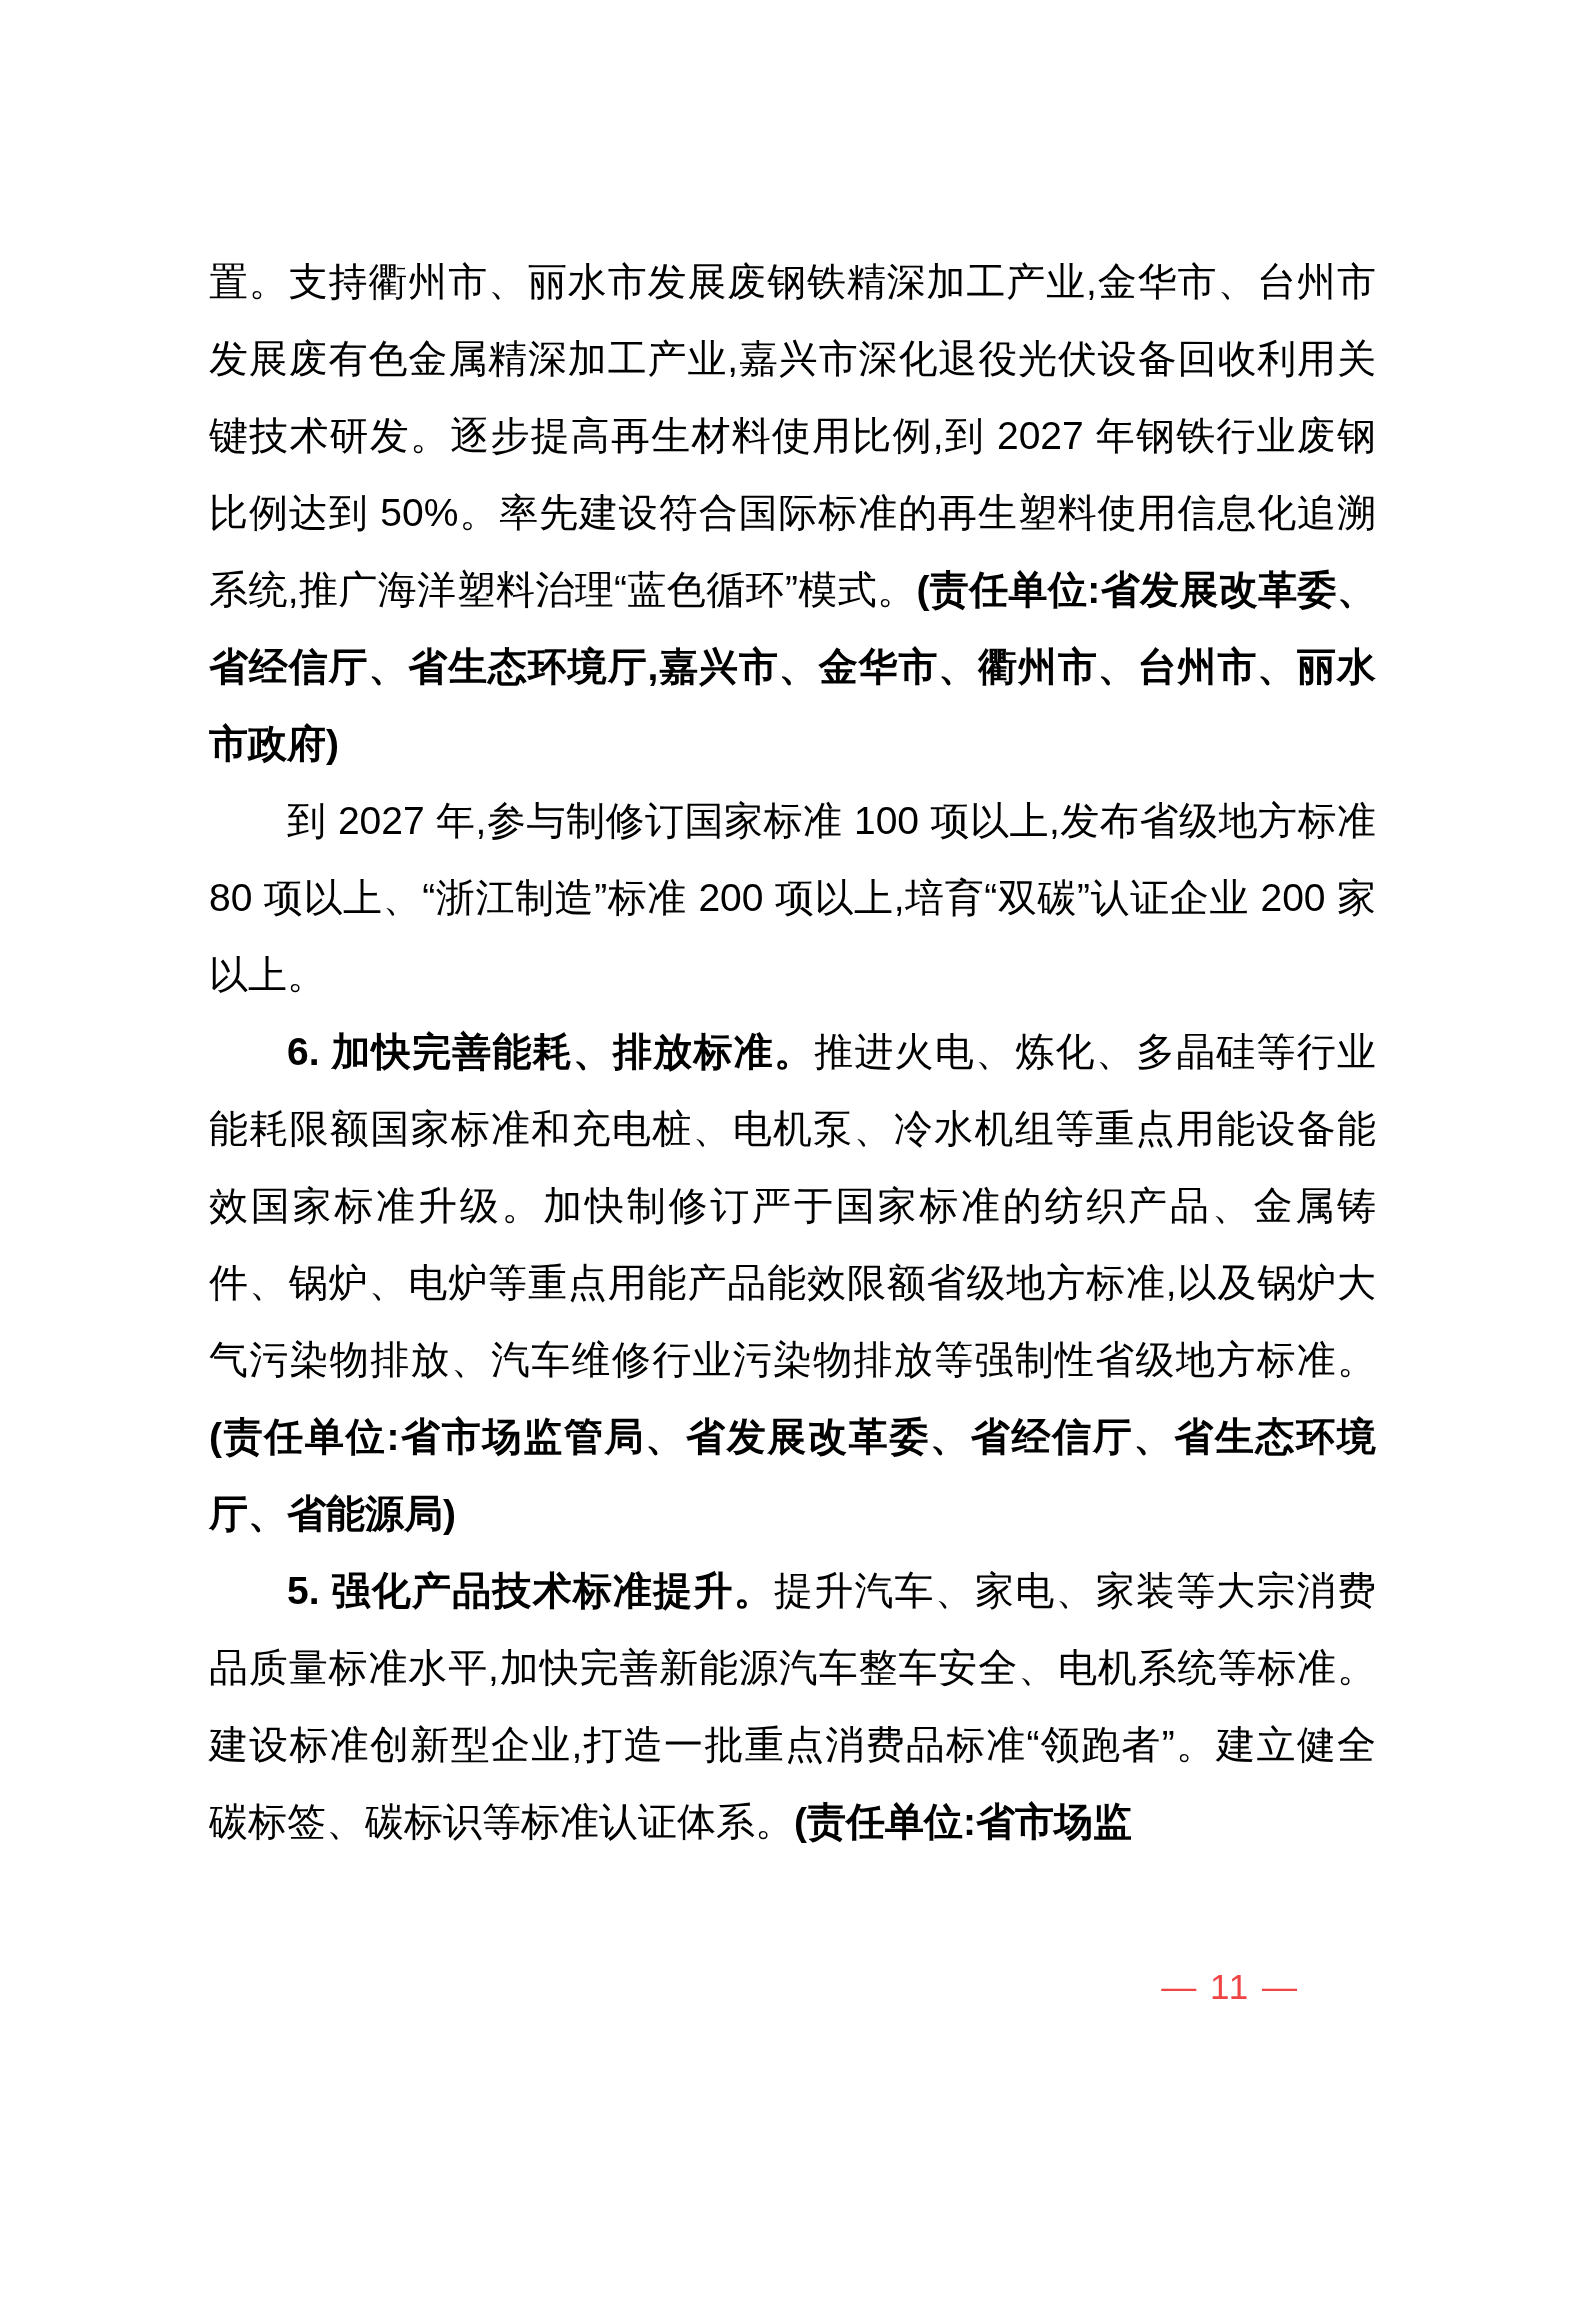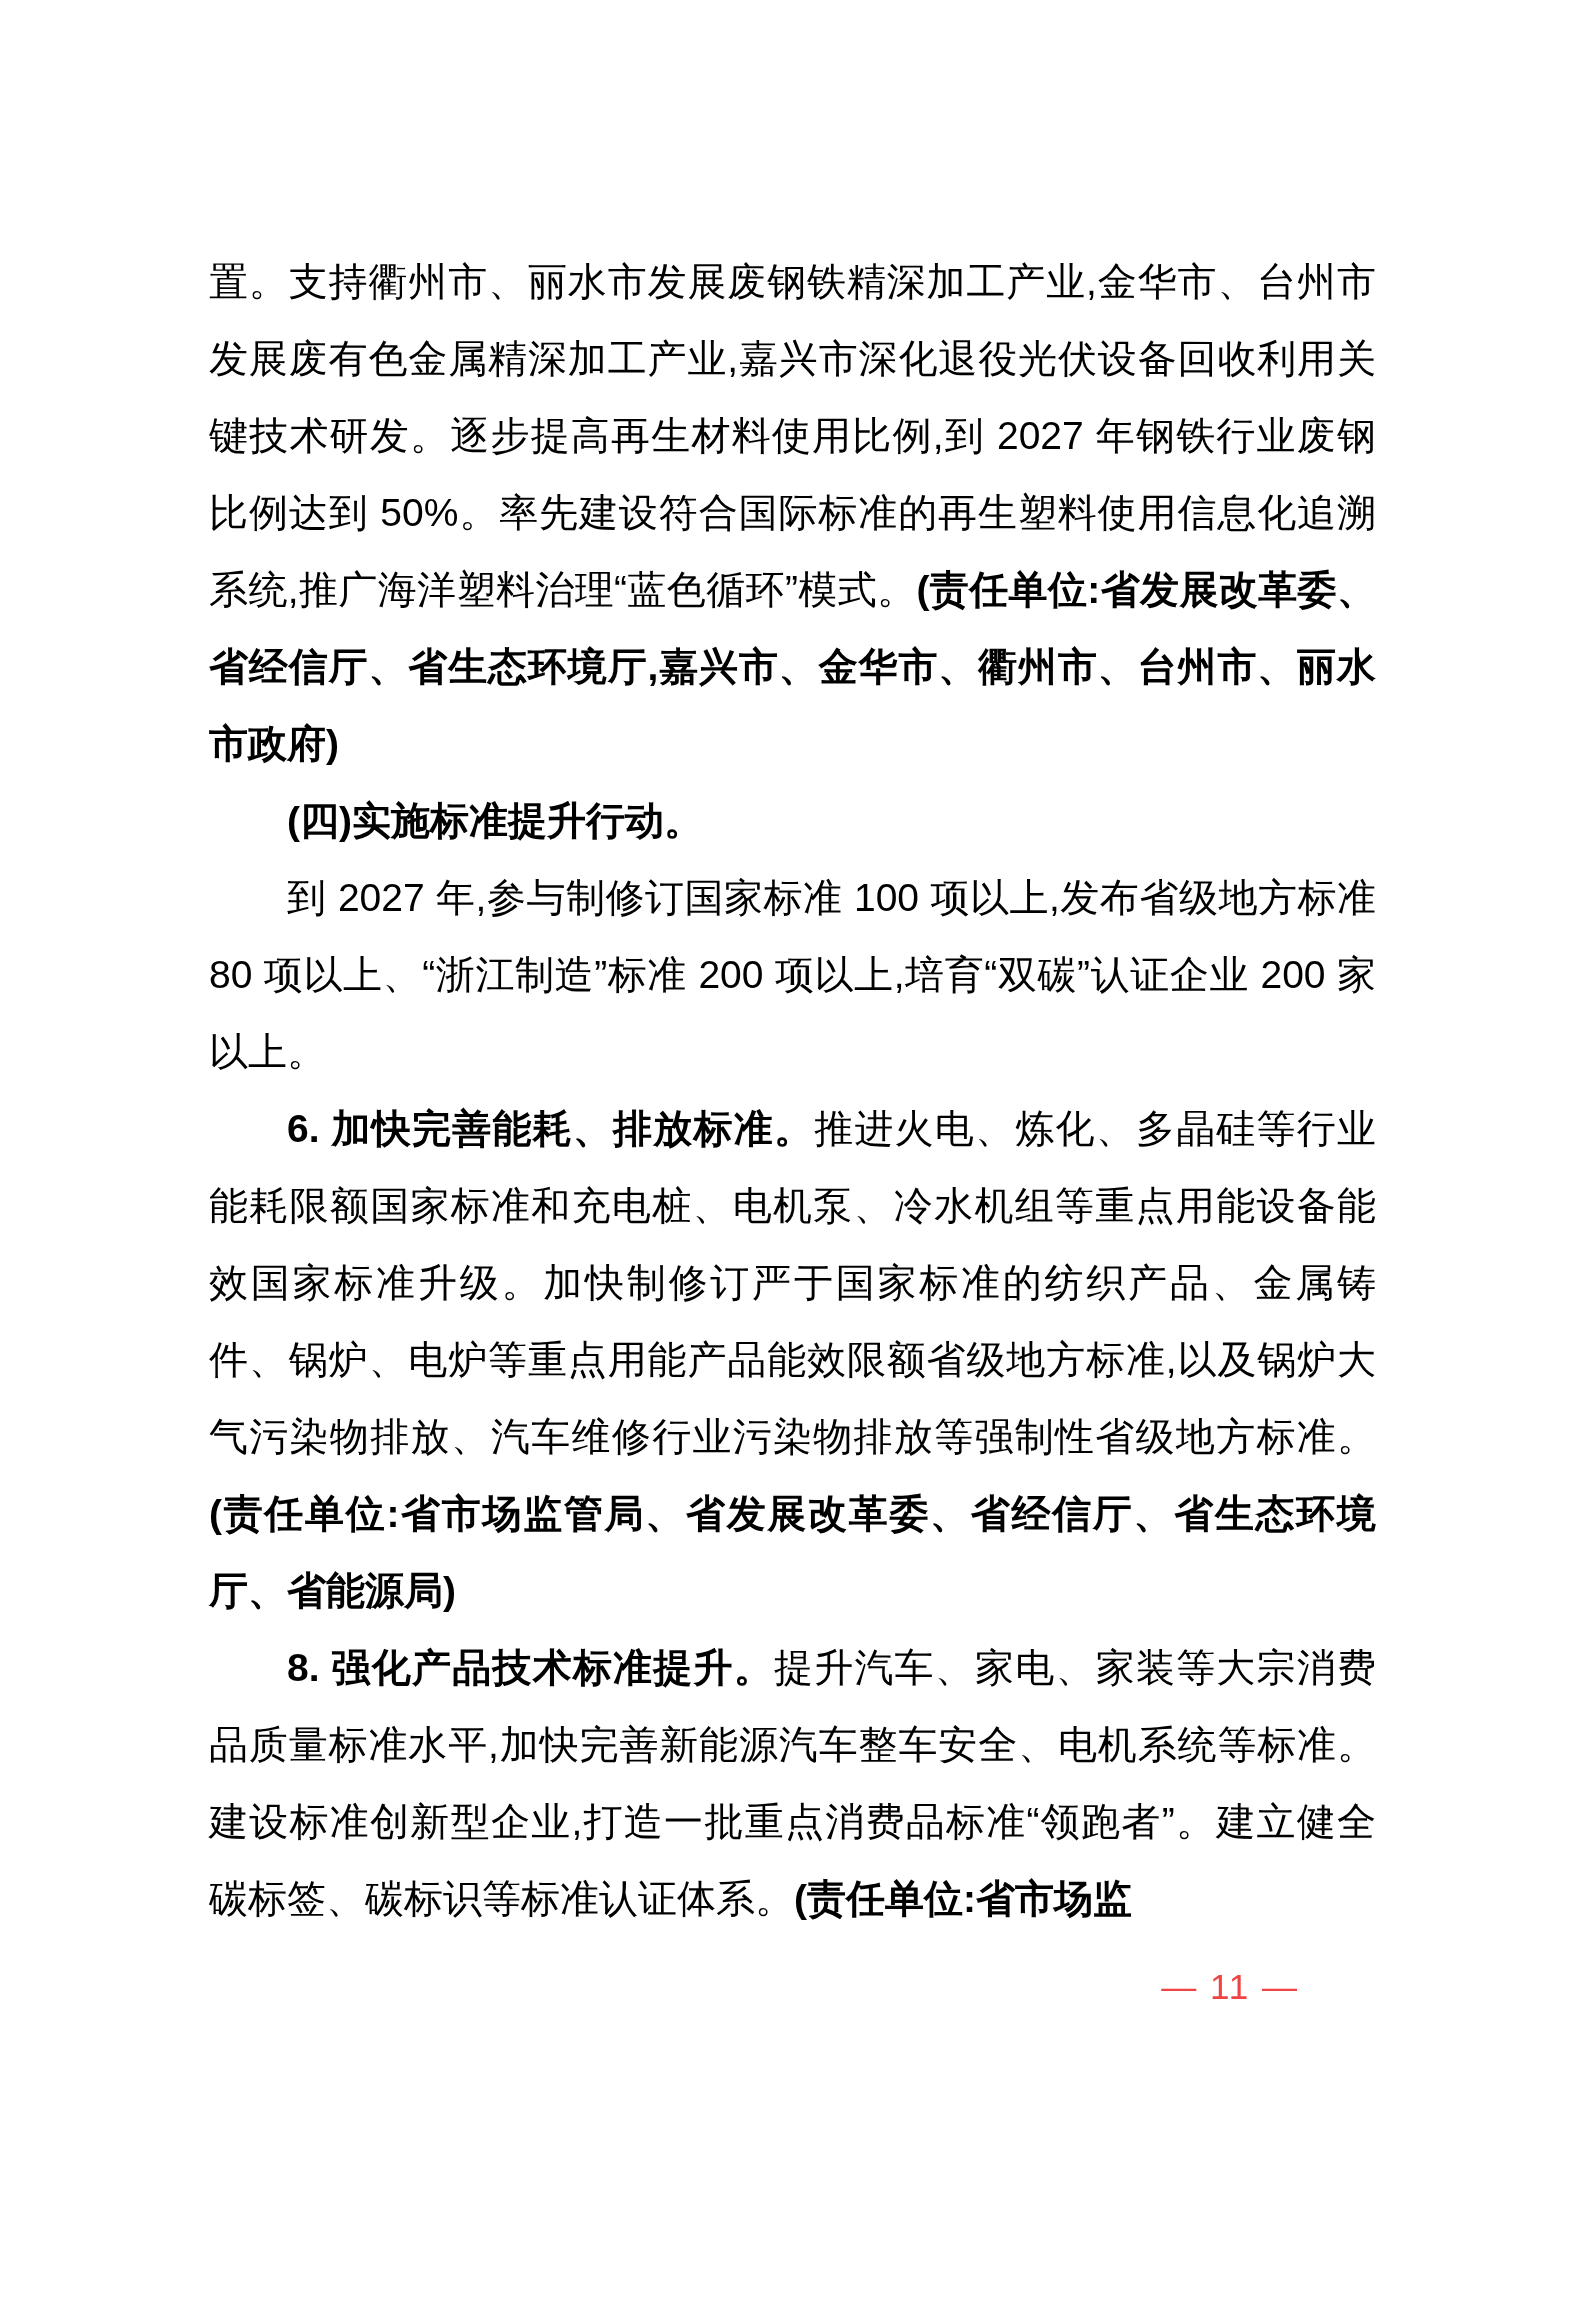--- a/index.html
+++ b/index.html
@@ -56,34 +56,31 @@
 <body>
 
 <div class="page">
 
   <div class="text-block">
 
     <p>
       <span>置。支持衢州市、丽水市发展废钢铁精深加工产业,金华市、台州市发展废有色金属精深加工产业,嘉兴市深化退役光伏设备回收利用关键技术研发。逐步提高再生材料使用比例,到 2027 年钢铁行业废钢比例达到 50%。率先建设符合国际标准的再生塑料使用信息化追溯系统,推广海洋塑料治理“蓝色循环”模式。</span><span class="kai">(责任单位:省发展改革委、省经信厅、省生态环境厅,嘉兴市、金华市、衢州市、台州市、丽水市政府)</span>
     </p>
 
-    <p class="indent">
-      <span class="kai">(四)实施标准提升行动。</span>
-    </p>
 
     <p class="indent">
       <span>到 2027 年,参与制修订国家标准 100 项以上,发布省级地方标准 80 项以上、“浙江制造”标准 200 项以上,培育“双碳”认证企业 200 家以上。</span>
     </p>
 
     <p class="indent">
       <span class="hei">6. 加快完善能耗、排放标准。</span><span>推进火电、炼化、多晶硅等行业能耗限额国家标准和充电桩、电机泵、冷水机组等重点用能设备能效国家标准升级。加快制修订严于国家标准的纺织产品、金属铸件、锅炉、电炉等重点用能产品能效限额省级地方标准,以及锅炉大气污染物排放、汽车维修行业污染物排放等强制性省级地方标准。</span><span class="kai">(责任单位:省市场监管局、省发展改革委、省经信厅、省生态环境厅、省能源局)</span>
     </p>
 
     <p class="indent">
-      <span class="hei">8. 强化产品技术标准提升。</span><span>提升汽车、家电、家装等大宗消费品质量标准水平,加快完善新能源汽车整车安全、电机系统等标准。建设标准创新型企业,打造一批重点消费品标准“领跑者”。建立健全碳标签、碳标识等标准认证体系。</span><span class="kai">(责任单位:省市场监</span>
+      <span class="hei">5. 强化产品技术标准提升。</span><span>提升汽车、家电、家装等大宗消费品质量标准水平,加快完善新能源汽车整车安全、电机系统等标准。建设标准创新型企业,打造一批重点消费品标准“领跑者”。建立健全碳标签、碳标识等标准认证体系。</span><span class="kai">(责任单位:省市场监</span>
     </p>
 
   </div>
 
   <div class="page-number">— 11 —</div>
 
 </div>
 
 
 </body></html>

